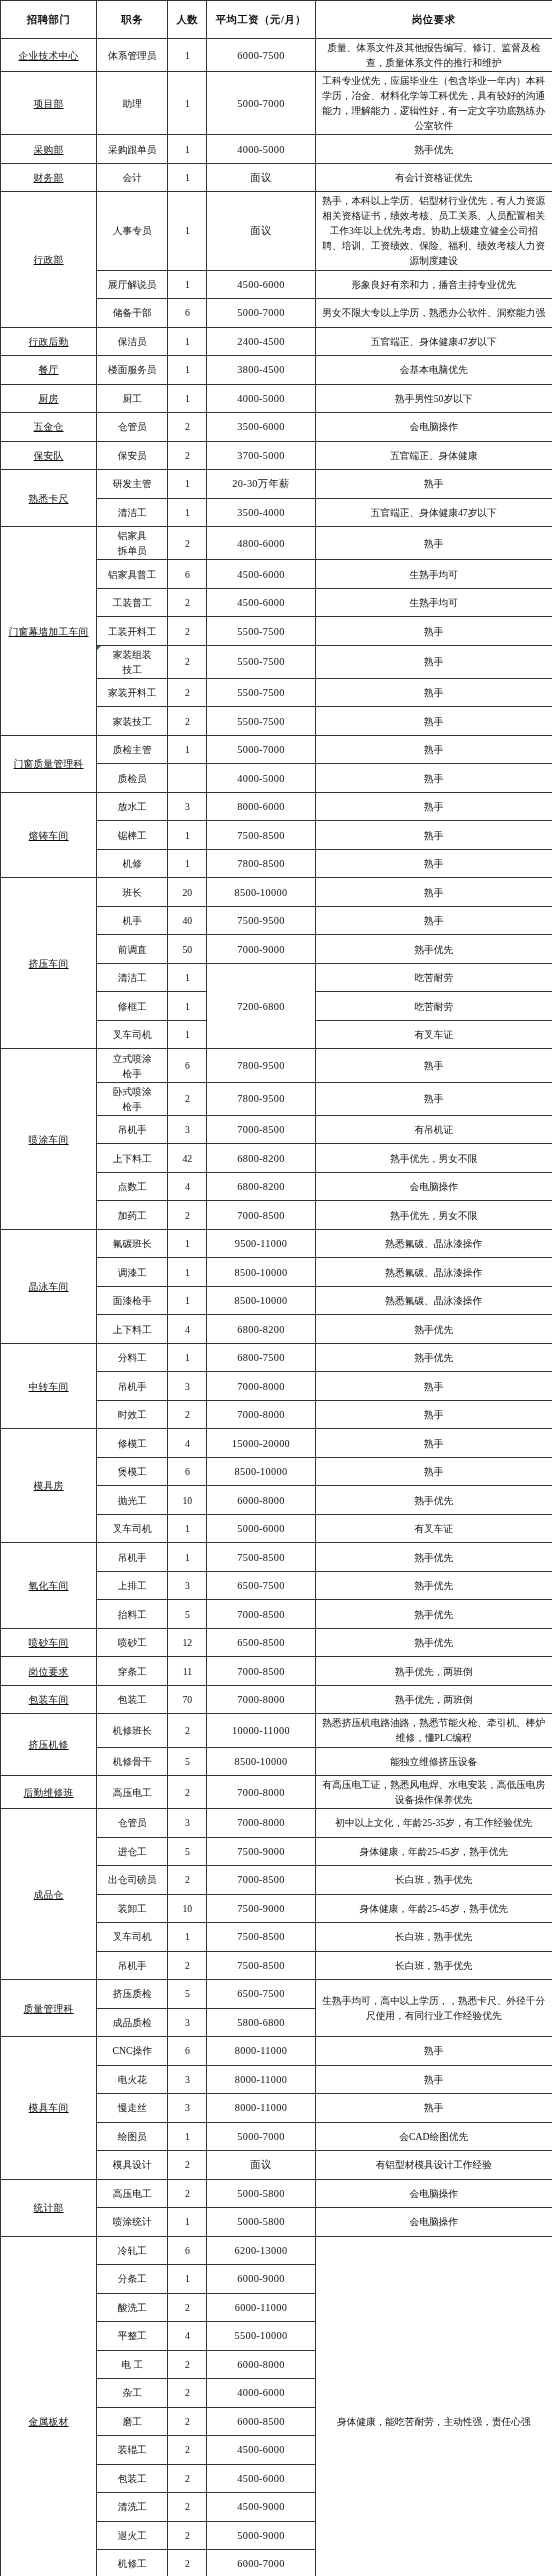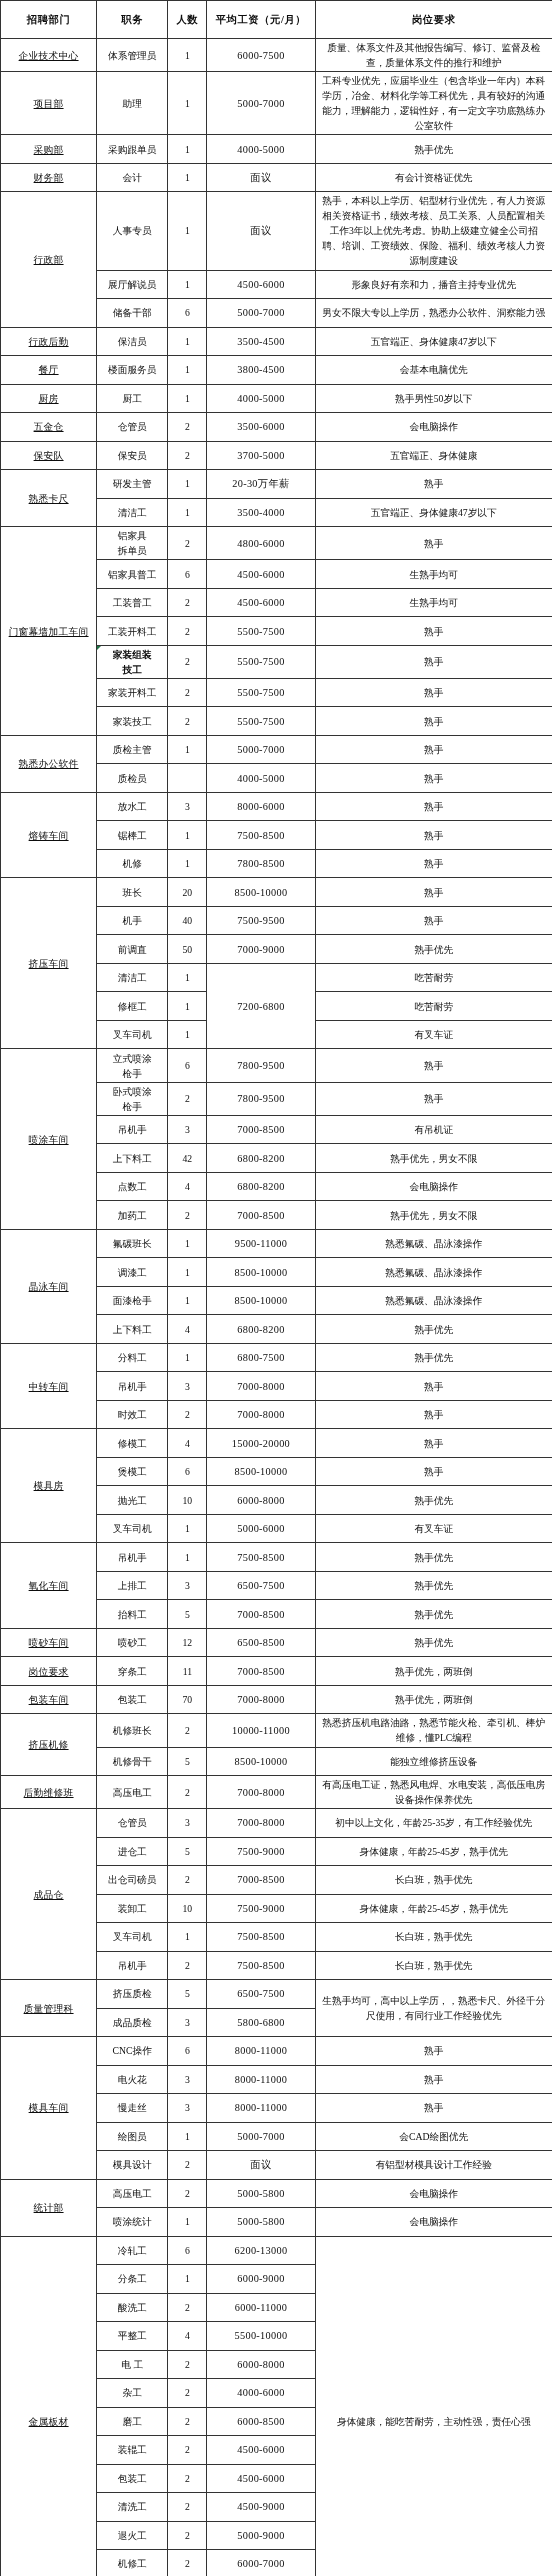--- a/index.html
+++ b/index.html
@@ -58,21 +58,20 @@
   }
   td.salary-cell {
     font-size: 10.3px;
     letter-spacing: 0.3px;
   }
   td.req-cell {
     padding: 1.1px 5.7px;
   }
   td.green-corner {
     position: relative;
-    font-weight: bold;
   }
   td.green-corner::before {
     content: "";
     position: absolute;
     top: 0;
     left: 0;
     width: 0;
     height: 0;
     border-top: 4.6px solid #217346;
     border-right: 4.6px solid transparent;
@@ -143,21 +142,21 @@
       <tr>
         <td class="job-cell">储备干部</td>
         <td class="count-cell">6</td>
         <td class="salary-cell">5000-7000</td>
         <td class="req-cell">男女不限大专以上学历，熟悉办公软件、洞察能力强</td>
       </tr>
       <tr>
         <td class="dept-cell">行政后勤</td>
         <td class="job-cell">保洁员</td>
         <td class="count-cell">1</td>
-        <td class="salary-cell">3500-4500</td>
+        <td class="salary-cell">2400-4500</td>
         <td class="req-cell">五官端正、身体健康47岁以下</td>
       </tr>
       <tr>
         <td class="dept-cell">餐厅</td>
         <td class="job-cell">楼面服务员</td>
         <td class="count-cell">1</td>
         <td class="salary-cell">3800-4500</td>
         <td class="req-cell">会基本电脑优先</td>
       </tr>
       <tr>
@@ -233,21 +232,21 @@
         <td class="salary-cell">5500-7500</td>
         <td class="req-cell">熟手</td>
       </tr>
       <tr>
         <td class="job-cell">家装技工</td>
         <td class="count-cell">2</td>
         <td class="salary-cell">5500-7500</td>
         <td class="req-cell">熟手</td>
       </tr>
       <tr>
-        <td class="dept-cell" rowspan="2">熟悉办公软件</td>
+        <td class="dept-cell" rowspan="2">门窗质量管理科</td>
         <td class="job-cell">质检主管</td>
         <td class="count-cell">1</td>
         <td class="salary-cell">5000-7000</td>
         <td class="req-cell">熟手</td>
       </tr>
       <tr>
         <td class="job-cell">质检员</td>
         <td class="count-cell"></td>
         <td class="salary-cell">4000-5000</td>
         <td class="req-cell">熟手</td>

